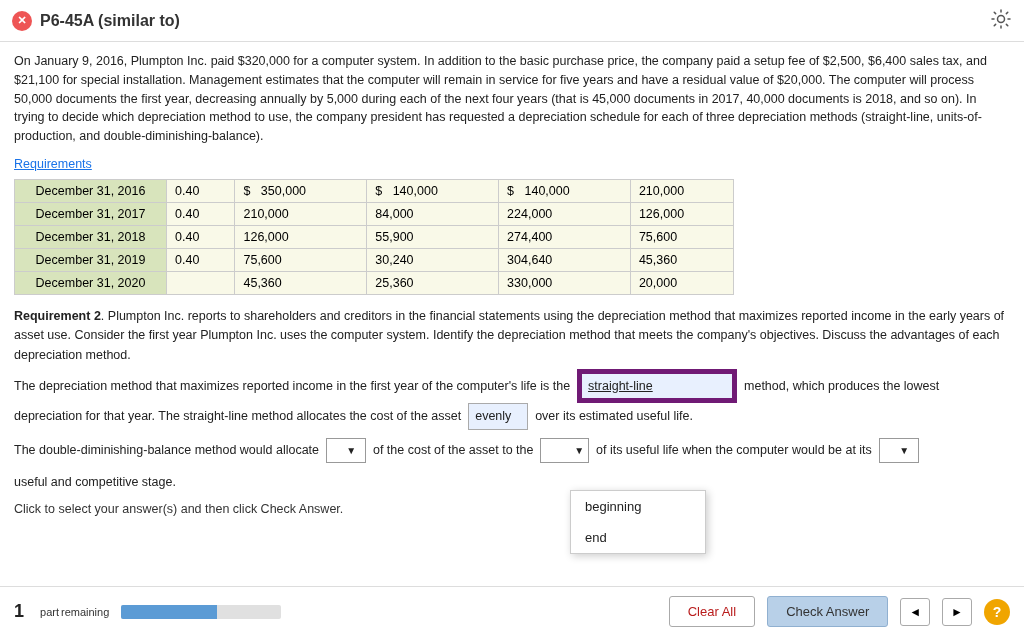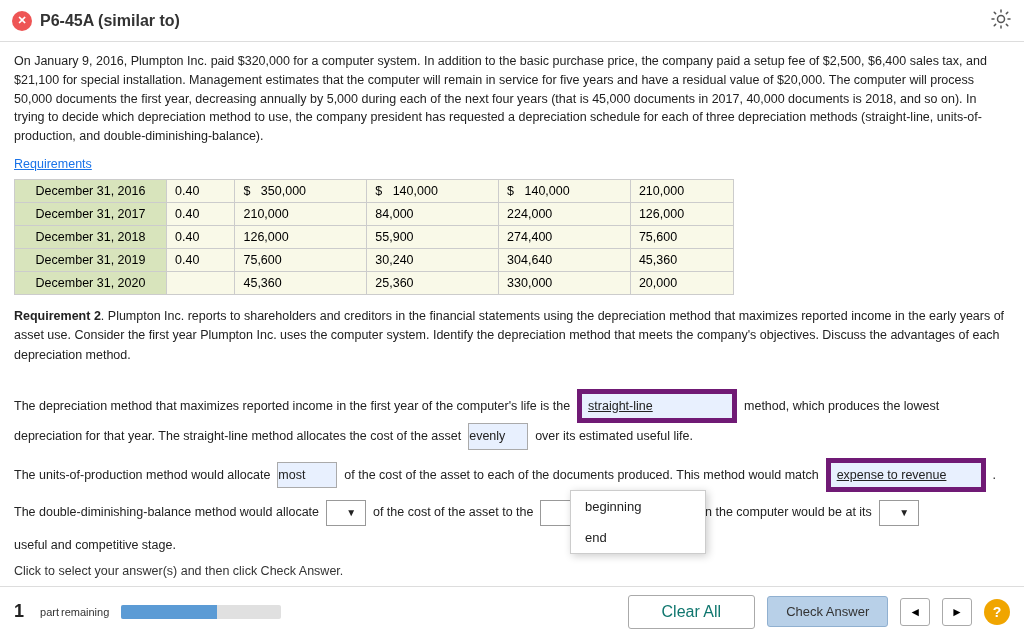--- a/index.html
+++ b/index.html
@@ -87,30 +87,30 @@
     table tr td {
       background: #f9f9e8;
     }
     table tr td:first-child {
       background: #d8e4bc;
     }
     .req-text {
       font-size: 12.5px;
       line-height: 1.55;
       color: #222;
-      margin-bottom: 24px;
+      margin-bottom: 4px;
     }
     .req-text strong {
       font-weight: bold;
     }
     .inline-answer {
       display: inline-block;
       border: 1px solid #aaa;
       background: #e8f0fe;
-      padding: 1px 0;
+      padding: 1px 6px;
       min-width: 60px;
       color: #222;
       font-size: 12.5px;
     }
     .inline-answer-wide {
       display: inline-block;
       border: 5px solid #701a75;
       background: #e8f0fe;
       padding: 1px 6px;
       min-width: 160px;
@@ -188,27 +188,27 @@
       border-radius: 2px;
       overflow: hidden;
     }
     .progress-bar-fill {
       height: 100%;
       background: #5b9bd5;
       width: 60%;
     }
     .spacer { flex: 1; }
     .clear-all-btn {
-      padding: 7px 33px;
+      padding: 7px 18px;
       background: white;
       border: 1px solid #aaa;
       border-radius: 3px;
       cursor: pointer;
-      font-size: 16px;
-      color: #0f766e;
+      font-size: 13px;
+      color: #b91c1c;
     }
     .check-answer-btn {
       padding: 7px 18px;
       background: #b8d0e8;
       border: 1px solid #90b0d0;
       border-radius: 3px;
       cursor: pointer;
       font-size: 13px;
       color: #333;
     }
@@ -318,27 +318,20 @@
     
     <p class="sentence-line">
       <span>The depreciation method that maximizes reported income in the first year of the computer's life is the</span>&nbsp;
       <span class="inline-answer-wide">straight-line</span>&nbsp;
       <span>method, which produces the lowest depreciation for that year. The straight-line method allocates the cost of the asset</span>&nbsp;
       <span class="inline-answer">evenly</span>&nbsp;
       <span>over its estimated useful life.</span>
     </p>
 
     
-    <p class="sentence-line">
-      <span>The units-of-production method would allocate</span>&nbsp;
-      <span class="inline-answer">most</span>&nbsp;
-      <span>of the cost of the asset to each of the documents produced. This method would match</span>&nbsp;
-      <span class="inline-answer-wide">expense to revenue</span>&nbsp;
-      <span>.</span>
-    </p>
 
     
     <p class="sentence-line">
       <span>The double-diminishing-balance method would allocate</span>&nbsp;
       <span class="dropdown-inline">
         <span>&nbsp;&nbsp;&nbsp;&nbsp;</span>
         <span class="arrow">▼</span>
       </span>&nbsp;
       <span>of the cost of the asset to the</span>&nbsp;
       <span class="dropdown-inline">

